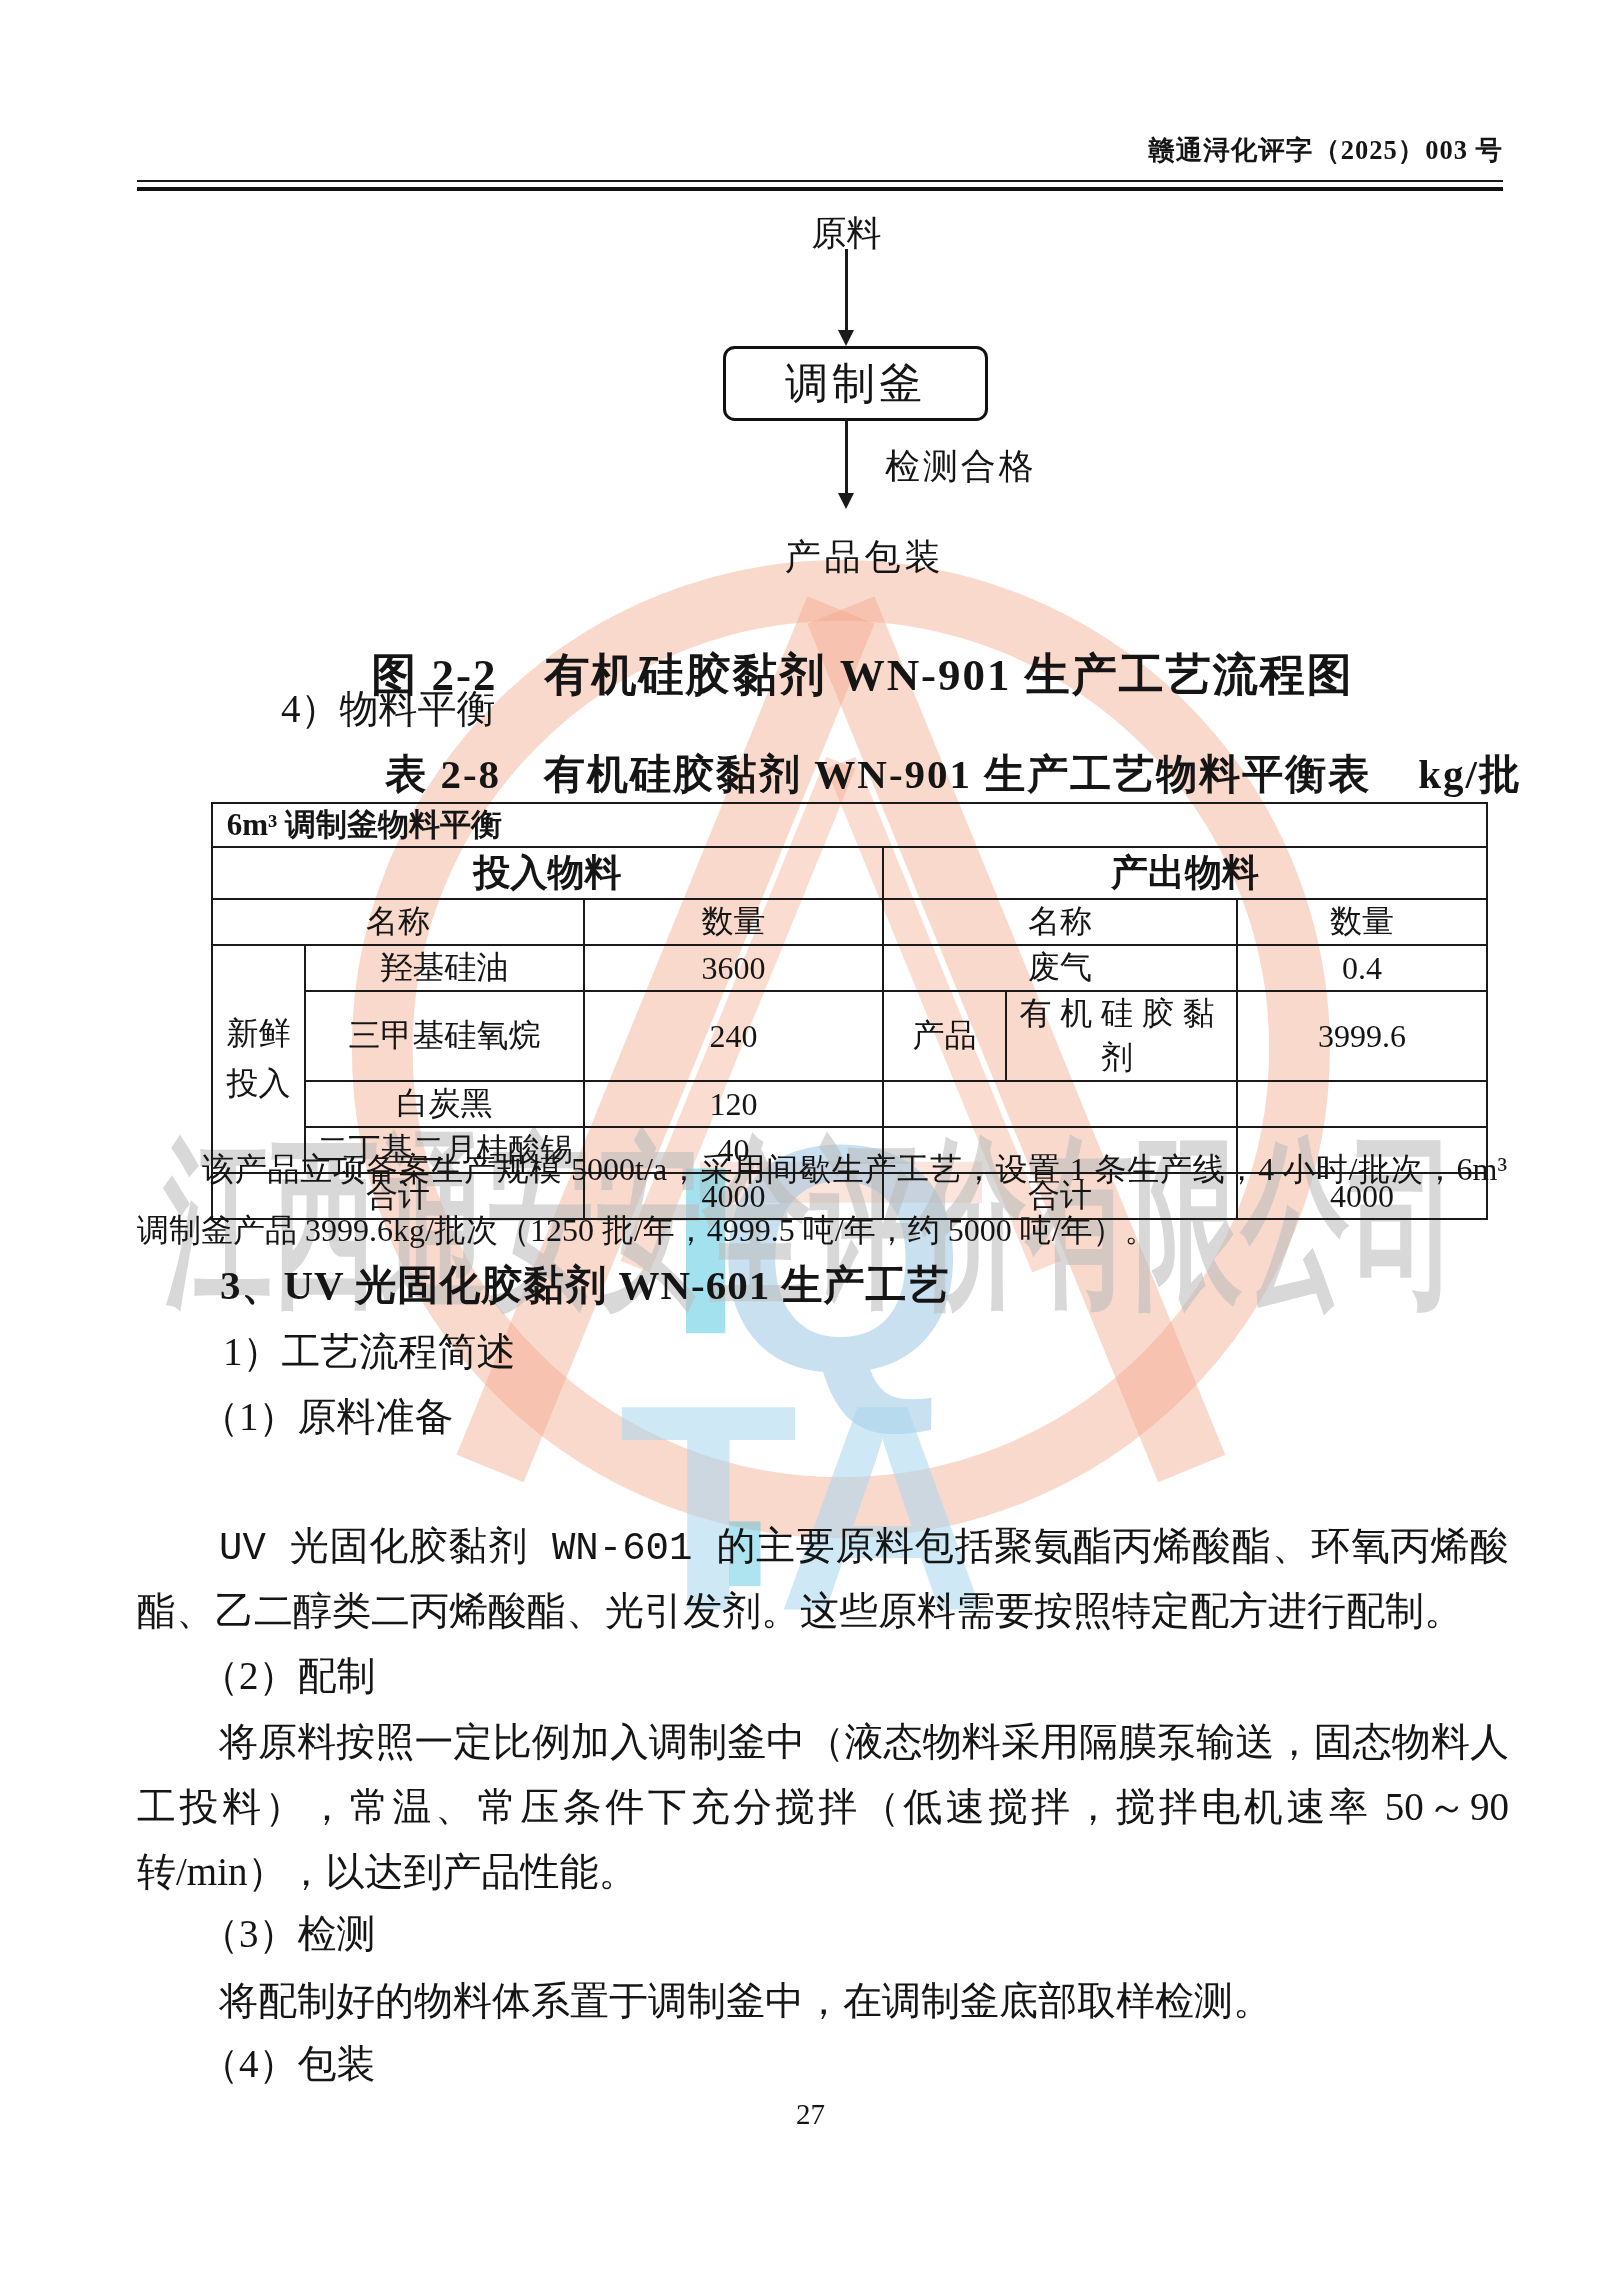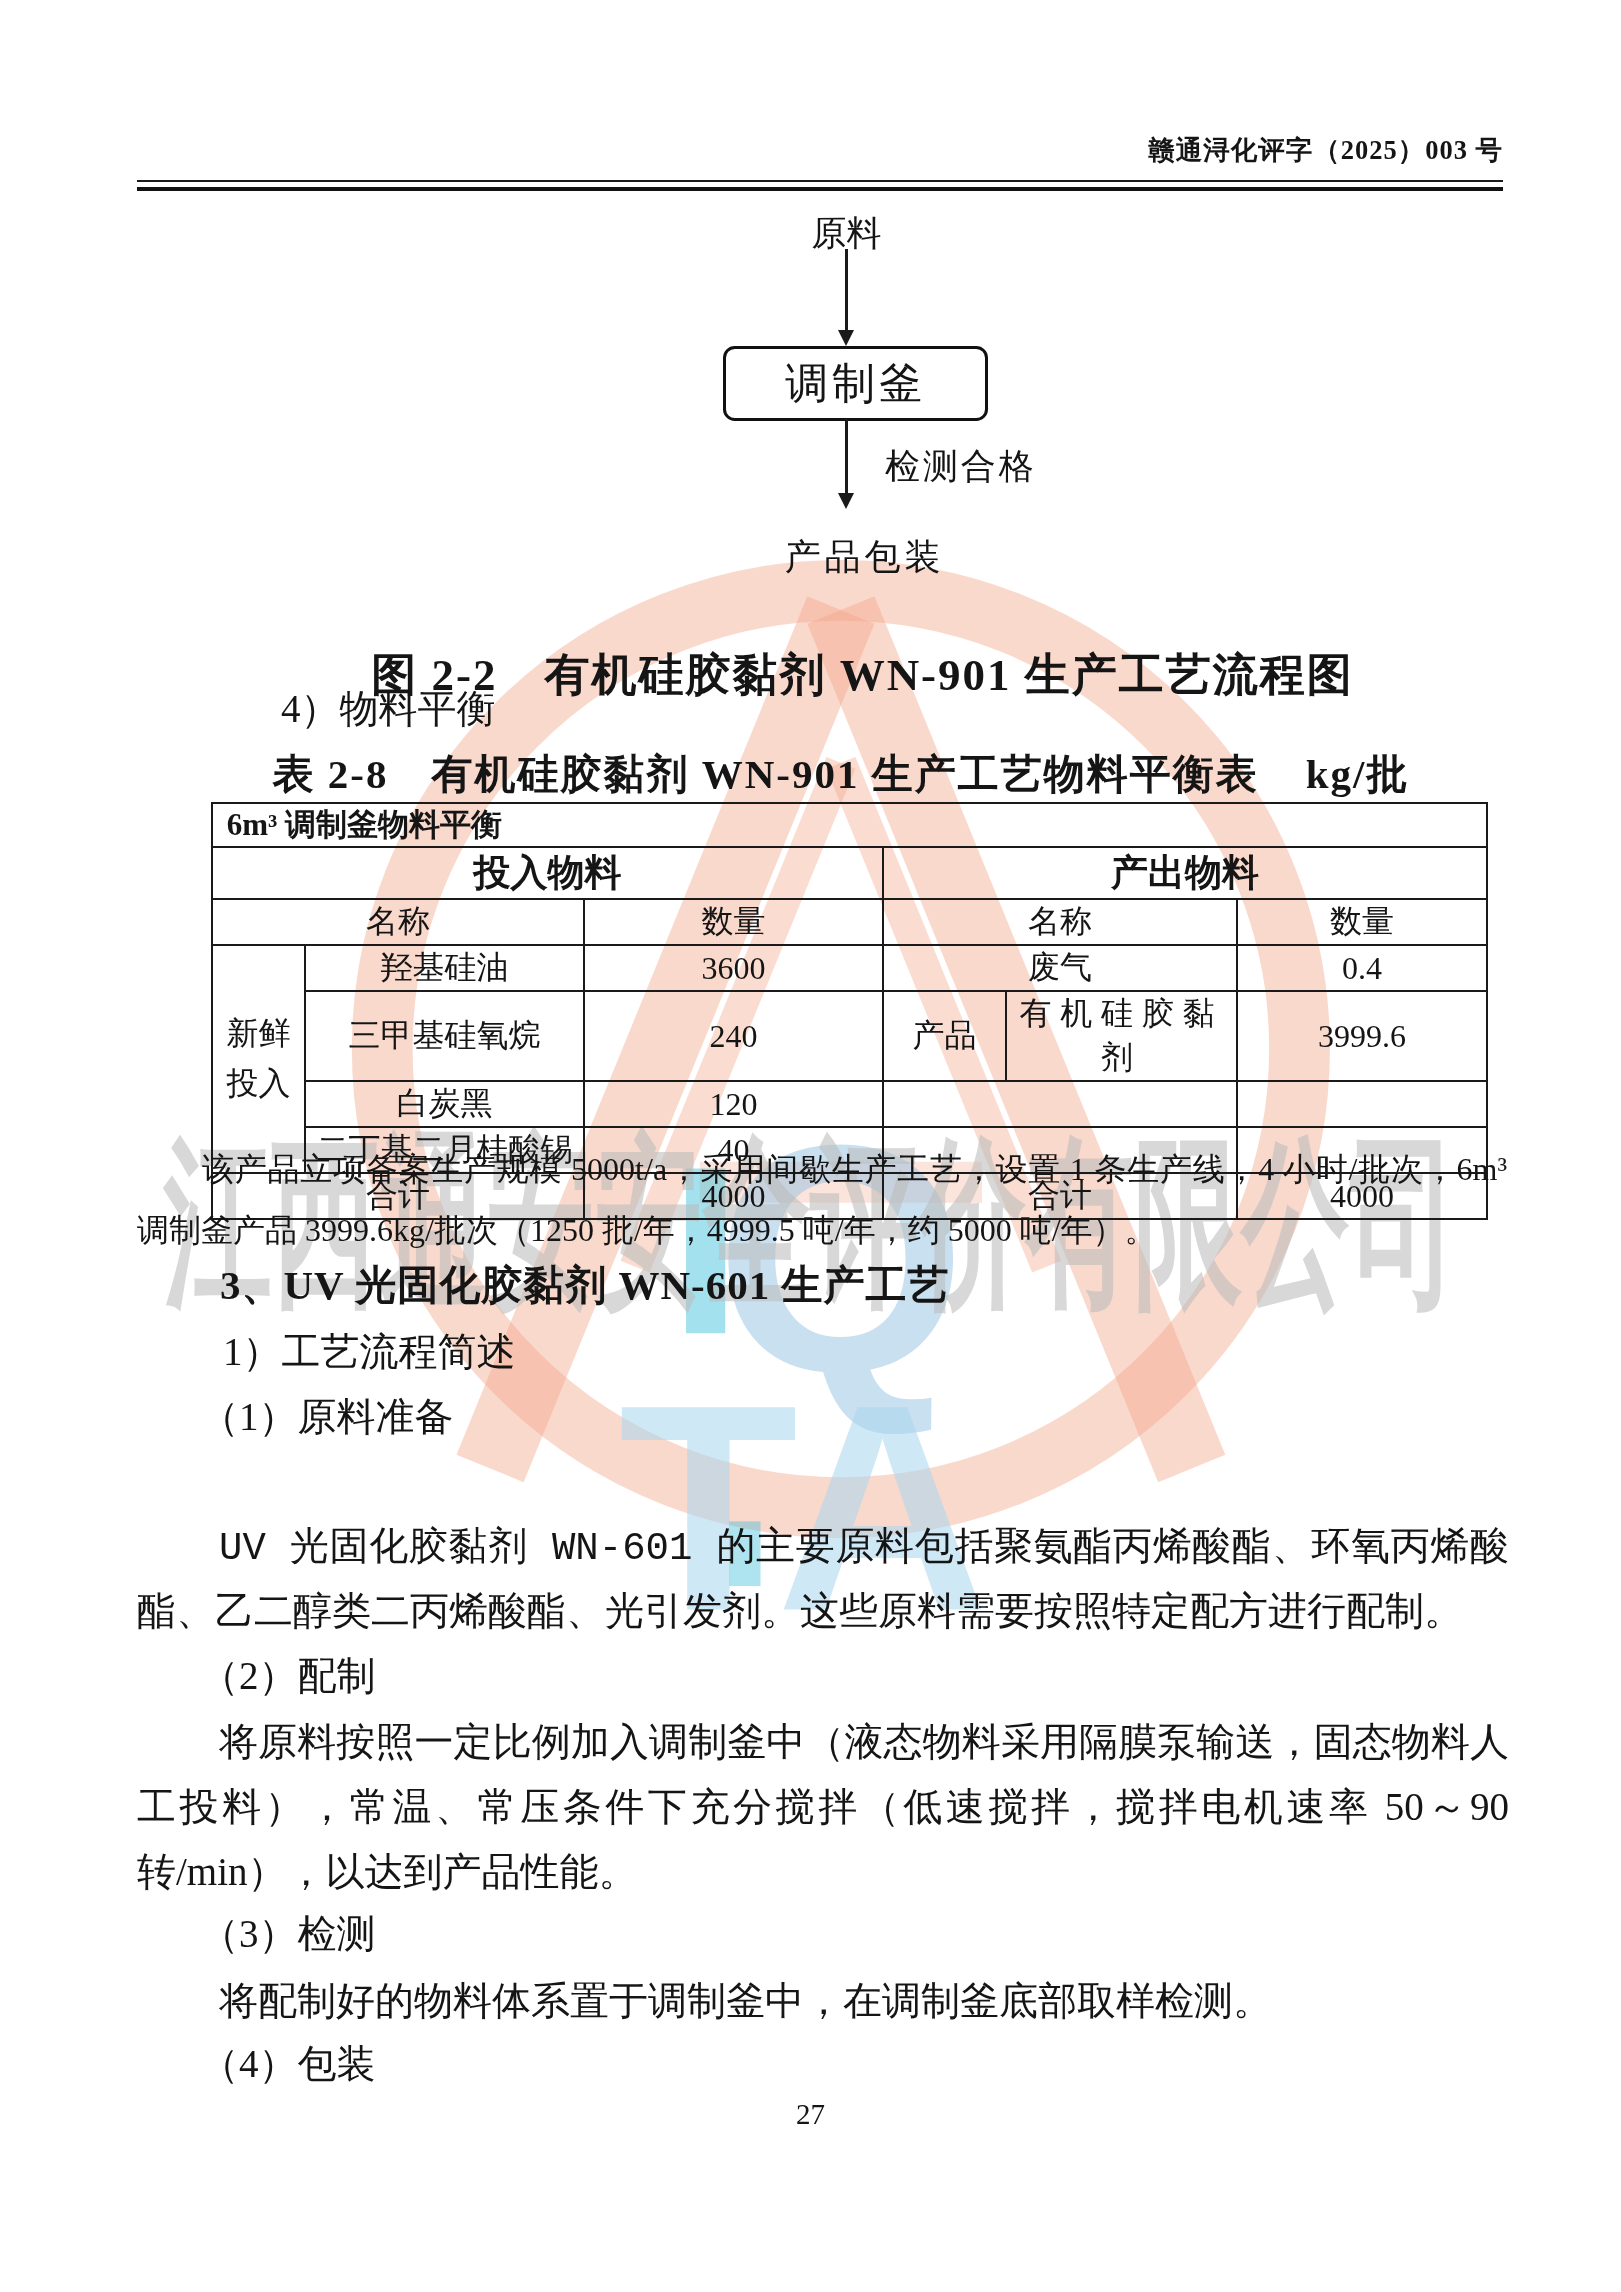--- a/index.html
+++ b/index.html
@@ -28,21 +28,21 @@
   .fc-head1{top:330px;}
   .fc-head2{top:493px;}
   .fc-box{left:723px;top:346px;width:259px;height:69px;border:3.9px solid #111;border-radius:11.8px;
           display:flex;align-items:center;justify-content:center;font-size:43px;letter-spacing:3.9px;background:transparent;}
   .fc-arrow-label{left:885px;top:443px;font-size:35px;letter-spacing:2.9px;}
   .fc-sink{left:747px;top:533px;width:235px;text-align:center;font-size:36px;letter-spacing:3.9px;}
 
   
   .fig-caption{left:196px;top:617px;width:1333px;text-align:center;font-size:45px;font-weight:bold;letter-spacing:2px;margin-top:28px;}
   .balance-h{left:281px;top:682px;font-size:39px;}
-  .tbl-caption{left:152px;top:747px;width:1378px;text-align:center;font-size:41px;font-weight:bold;letter-spacing:2px;}
+  .tbl-caption{left:144px;top:747px;width:1378px;text-align:right;font-size:41px;font-weight:bold;letter-spacing:2px;}
   .tbl-caption .unit{margin-left:47px;}
 
   
   table.balance{position:absolute;left:211px;top:802px;width:1276px;border-collapse:collapse;table-layout:fixed;background:transparent;}
   table.balance td{border:2px solid #1a1a1a;text-align:center;vertical-align:middle;font-size:32px;padding:0 3.9px;overflow:hidden;}
   table.balance .r1 td{height:35px;font-size:31px;font-weight:bold;text-align:left;padding-left:13.7px;}
   table.balance .r2 td{height:43px;font-size:37px;font-weight:bold;}
   table.balance .r3 td{height:40px;}
   table.balance .r4 td{height:44px;}
   table.balance .r5 td{height:41px;}

